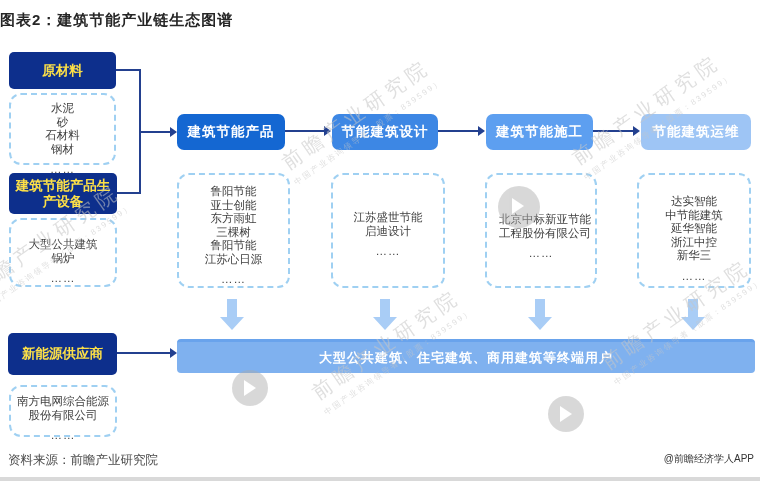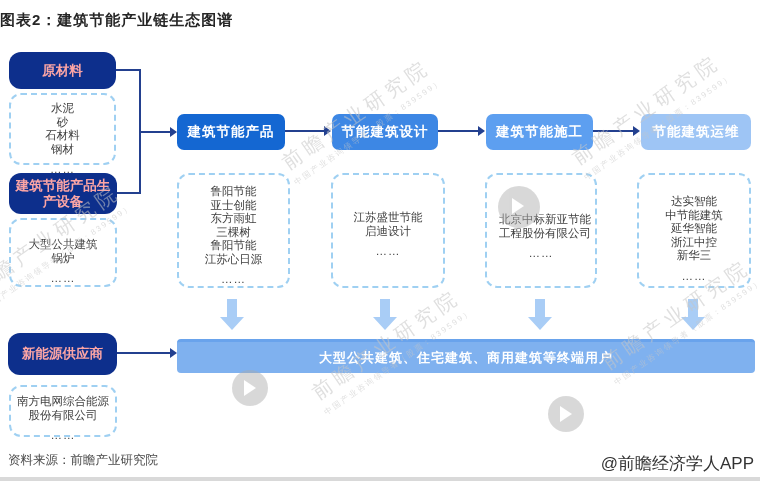--- a/index.html
+++ b/index.html
@@ -4,22 +4,22 @@
 <style>
   * { margin:0; padding:0; box-sizing:border-box; }
   html,body { background:#ffffff; }
   body { font-family:"Liberation Sans","DejaVu Sans",sans-serif; }
   .canvas { position:relative; width:760px; height:481px; background:#ffffff; overflow:hidden; }
 
   .page-title { position:absolute; left:0; top:11px; width:760px; text-align:left;
     font-size:15px; font-weight:bold; color:#262626; letter-spacing:1px; }
 
   
-  .navy-box { position:absolute; background:#0d2f8c; color:#fca5a5; font-weight:bold;
-    border-radius:12px; display:flex; align-items:center; justify-content:center;
+  .navy-box { position:absolute; background:#0d2f8c; color:#fde047; font-weight:bold;
+    border-radius:5px; display:flex; align-items:center; justify-content:center;
     text-align:center; font-size:13.5px; line-height:16px; padding:2px 4px; }
   #g0-box { left:9px;  top:52px;  width:107px; height:37px; }
   #g1-box { left:9px;  top:173px; width:108px; height:41px; }
   #g2-box { left:8px;  top:333px; width:109px; height:42px; }
 
   
   .dash-box { position:absolute; border:2px dashed #9fd0f2; border-radius:12px;
     color:#3f3f3f; font-size:11.5px; line-height:13.5px; text-align:center;
     display:flex; flex-direction:column; align-items:center; background:transparent; }
   #g0-list { left:9px; top:93px;  width:107px; height:72px; padding-top:7px; }
@@ -58,21 +58,21 @@
   #darr-0 { left:220px; } #darr-1 { left:373px; } #darr-2 { left:528px; } #darr-3 { left:681px; }
 
   
   .end-bar { position:absolute; left:177px; top:339px; width:578px; height:34px;
     background:#7fb1ef; border-top:3px solid #69a3ec; border-radius:4px; color:#ffffff;
     font-size:13px; font-weight:bold; display:flex; align-items:center; justify-content:center;
     letter-spacing:1px; }
 
   
   .footer-source { position:absolute; left:8px; top:452px; font-size:12.5px; color:#4a4a4a; }
-  .footer-credit { position:absolute; right:6px; top:452px; font-size:17px; color:#333333; }
+  .footer-credit { position:absolute; right:6px; top:452px; font-size:10px; color:#333333; }
   .bottom-strip { position:absolute; left:0; top:477px; width:760px; height:4px; background:#d9d9d9; }
 
   
   .wm { position:absolute; width:250px; transform:rotate(-35deg); text-align:center;
     color:#c6c6c6; opacity:0.55; pointer-events:none; z-index:5; }
   .wm .wm-main { font-size:20px; letter-spacing:5px; white-space:nowrap; }
   .wm .wm-sub  { font-size:8px;  letter-spacing:2px; white-space:nowrap; margin-top:2px; }
   .wm-circle { position:absolute; border-radius:50%; background:#ababab; opacity:0.45;
     pointer-events:none; z-index:5; }
   .wm-circle::after { content:""; position:absolute; left:34%; top:28%; width:0; height:0;

